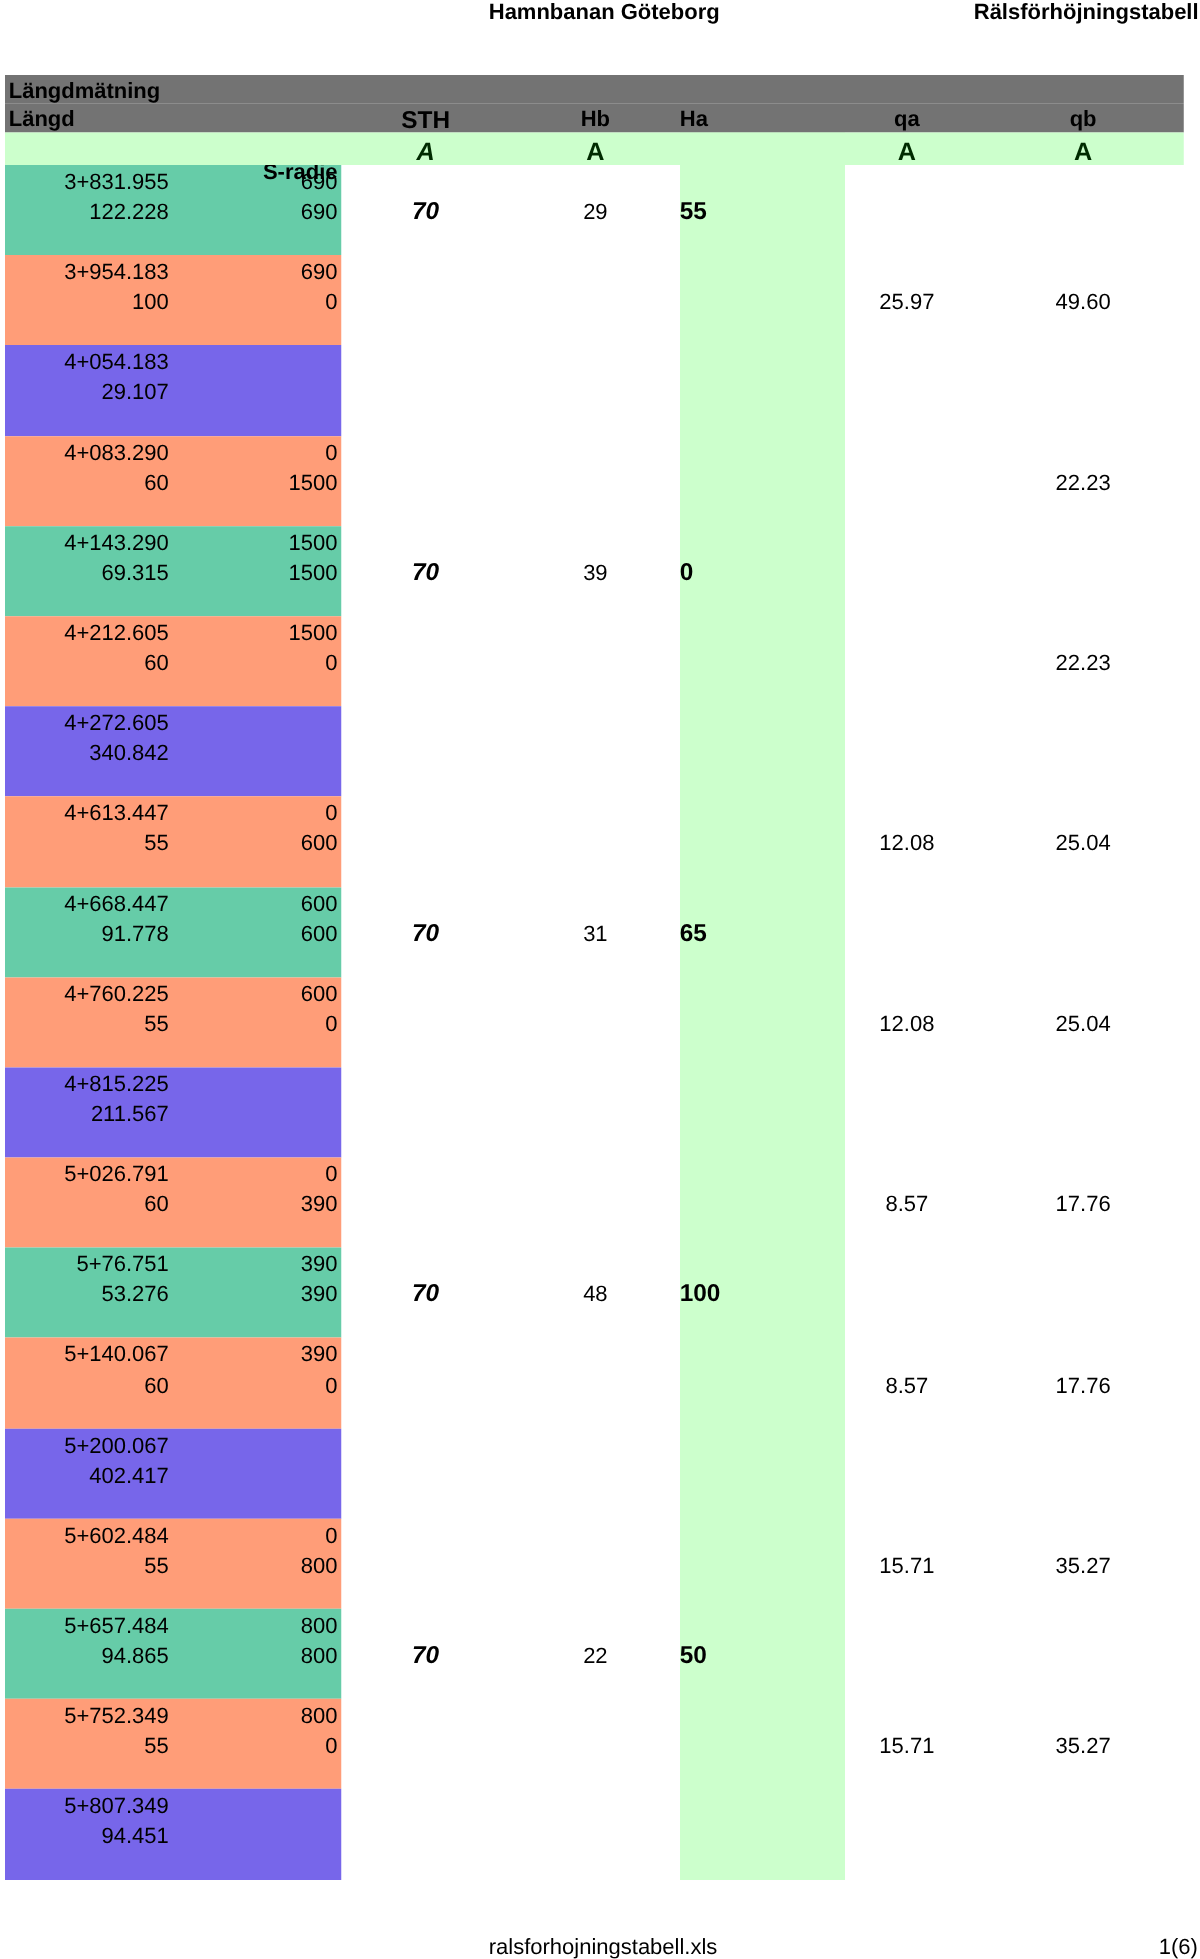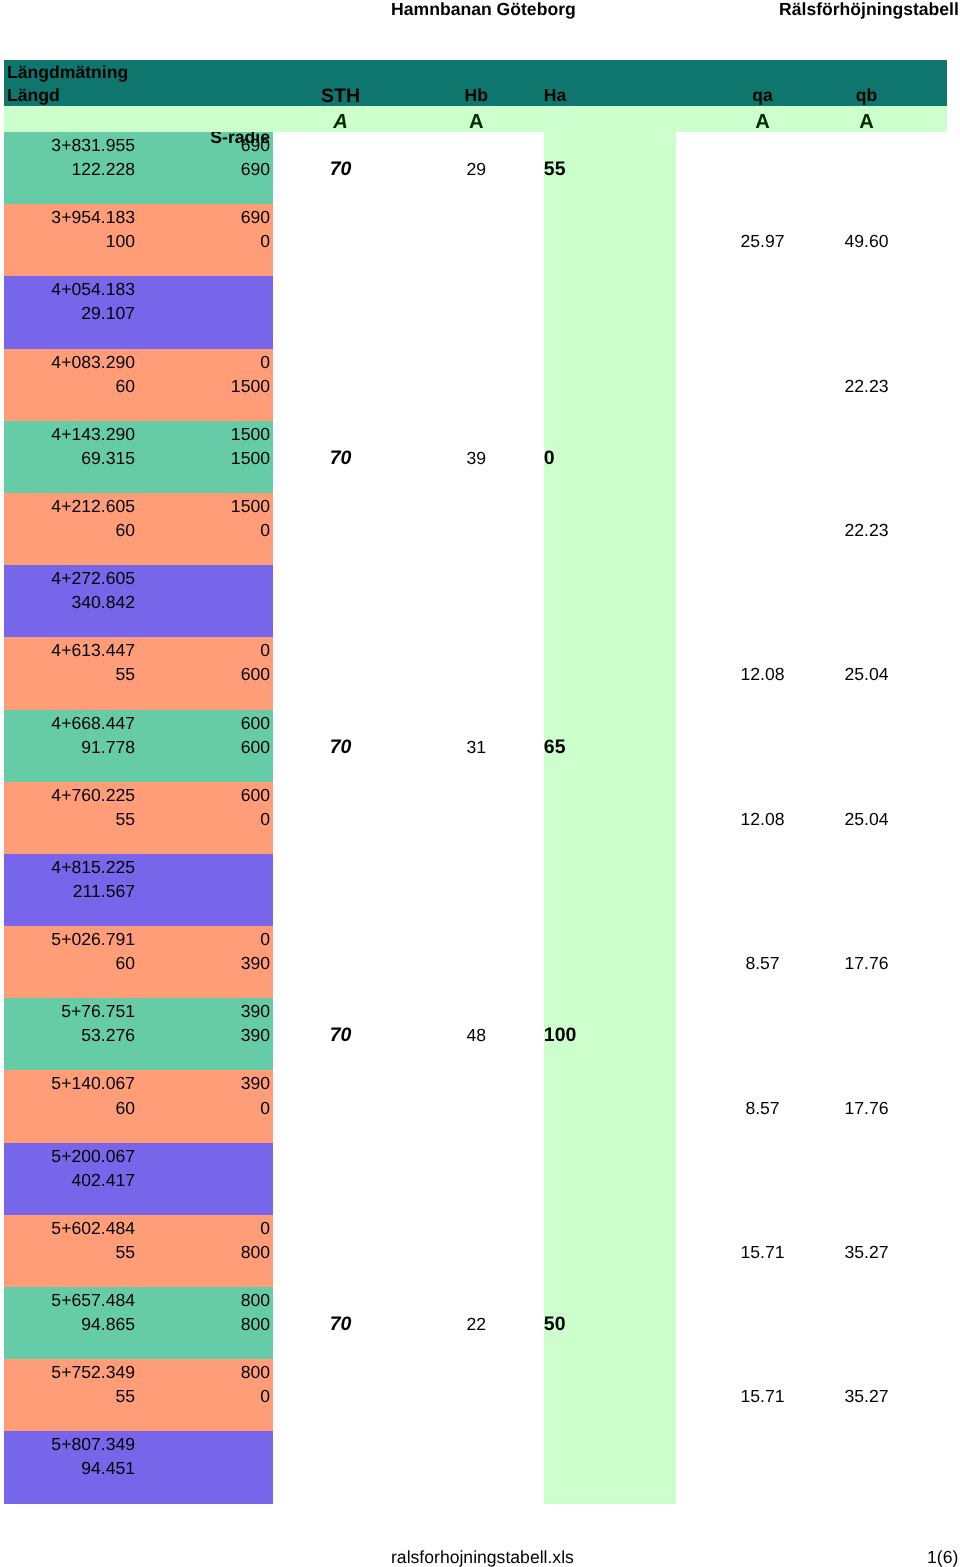--- a/index.html
+++ b/index.html
@@ -16,24 +16,24 @@
   
   .tbl{position:absolute;left:4px;top:60px;width:943px;height:1444px;}
   .row{position:relative;height:24px;}
   .c{position:absolute;top:0;height:24px;line-height:27px;font-size:17.6px;box-sizing:border-box;white-space:nowrap;}
   
   .c-langd{left:0px;width:131px;text-align:right;}
   .c-radie{left:131px;width:135px;text-align:right;}
   .c-sth  {left:269px;width:135px;text-align:center;}
   .c-hb   {left:404.8px;width:135px;text-align:center;}
   .c-ha   {left:539.8px;width:135px;text-align:left;}
-  .c-qa   {left:691px;width:135px;text-align:center;}
+  .c-qa   {left:654px;width:135px;text-align:center;}
   .c-qb   {left:795px;width:135px;text-align:center;}
   
-  .hrow{background:#0f766e;position:relative;z-index:1;height:23px;}
+  .hrow{background:#737373;position:relative;z-index:1;height:23px;}
   .hrow .c{font-weight:bold;height:23px;line-height:25.5px;}
   .hrow .c-langd{text-align:left;padding-left:3px;}
   .hrow .c-radie{text-align:right;padding-left:74px;margin-top:42px;}
   .urow{background:#ccffcc;position:relative;z-index:1;height:26px;}
   .urow .c{font-weight:bold;color:#002b00;height:26px;line-height:32.5px;font-size:20.2px;}
   .urow .c-sth{font-style:italic;}
   .hrow .c-sth{font-size:19.5px;line-height:26px;}
   
   .bg-green{background:#66cca8;}
   .bg-orange{background:#ff9d78;}

